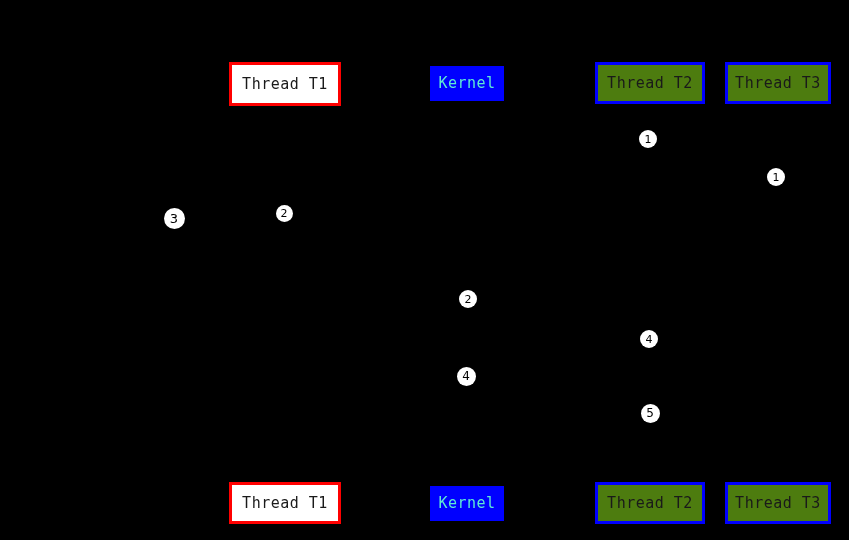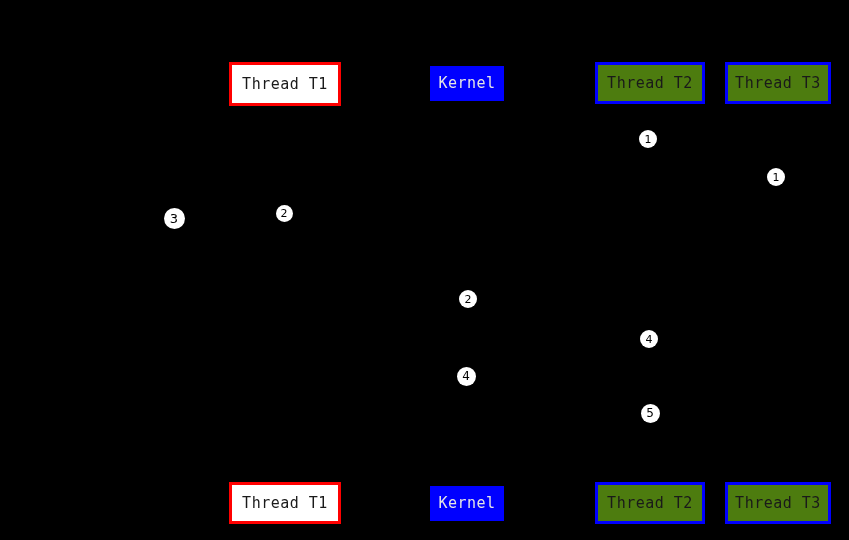--- a/index.html
+++ b/index.html
@@ -41,21 +41,21 @@
   }
   .actor-box.outline-blue {
     border: 3px solid #0000ff;
     background: #4d7c0f;
   }
   .actor-box.fill-blue {
     border: 1px solid #0000ff;
     background: #0000ff;
   }
   .actor-box.fill-blue .actor-label {
-    color: #e5e5e5;
+    color: #5eead4;
   }
 
   
   .lifeline {
     position: absolute;
     width: 1px;
     background: #000000;
   }
 
   

